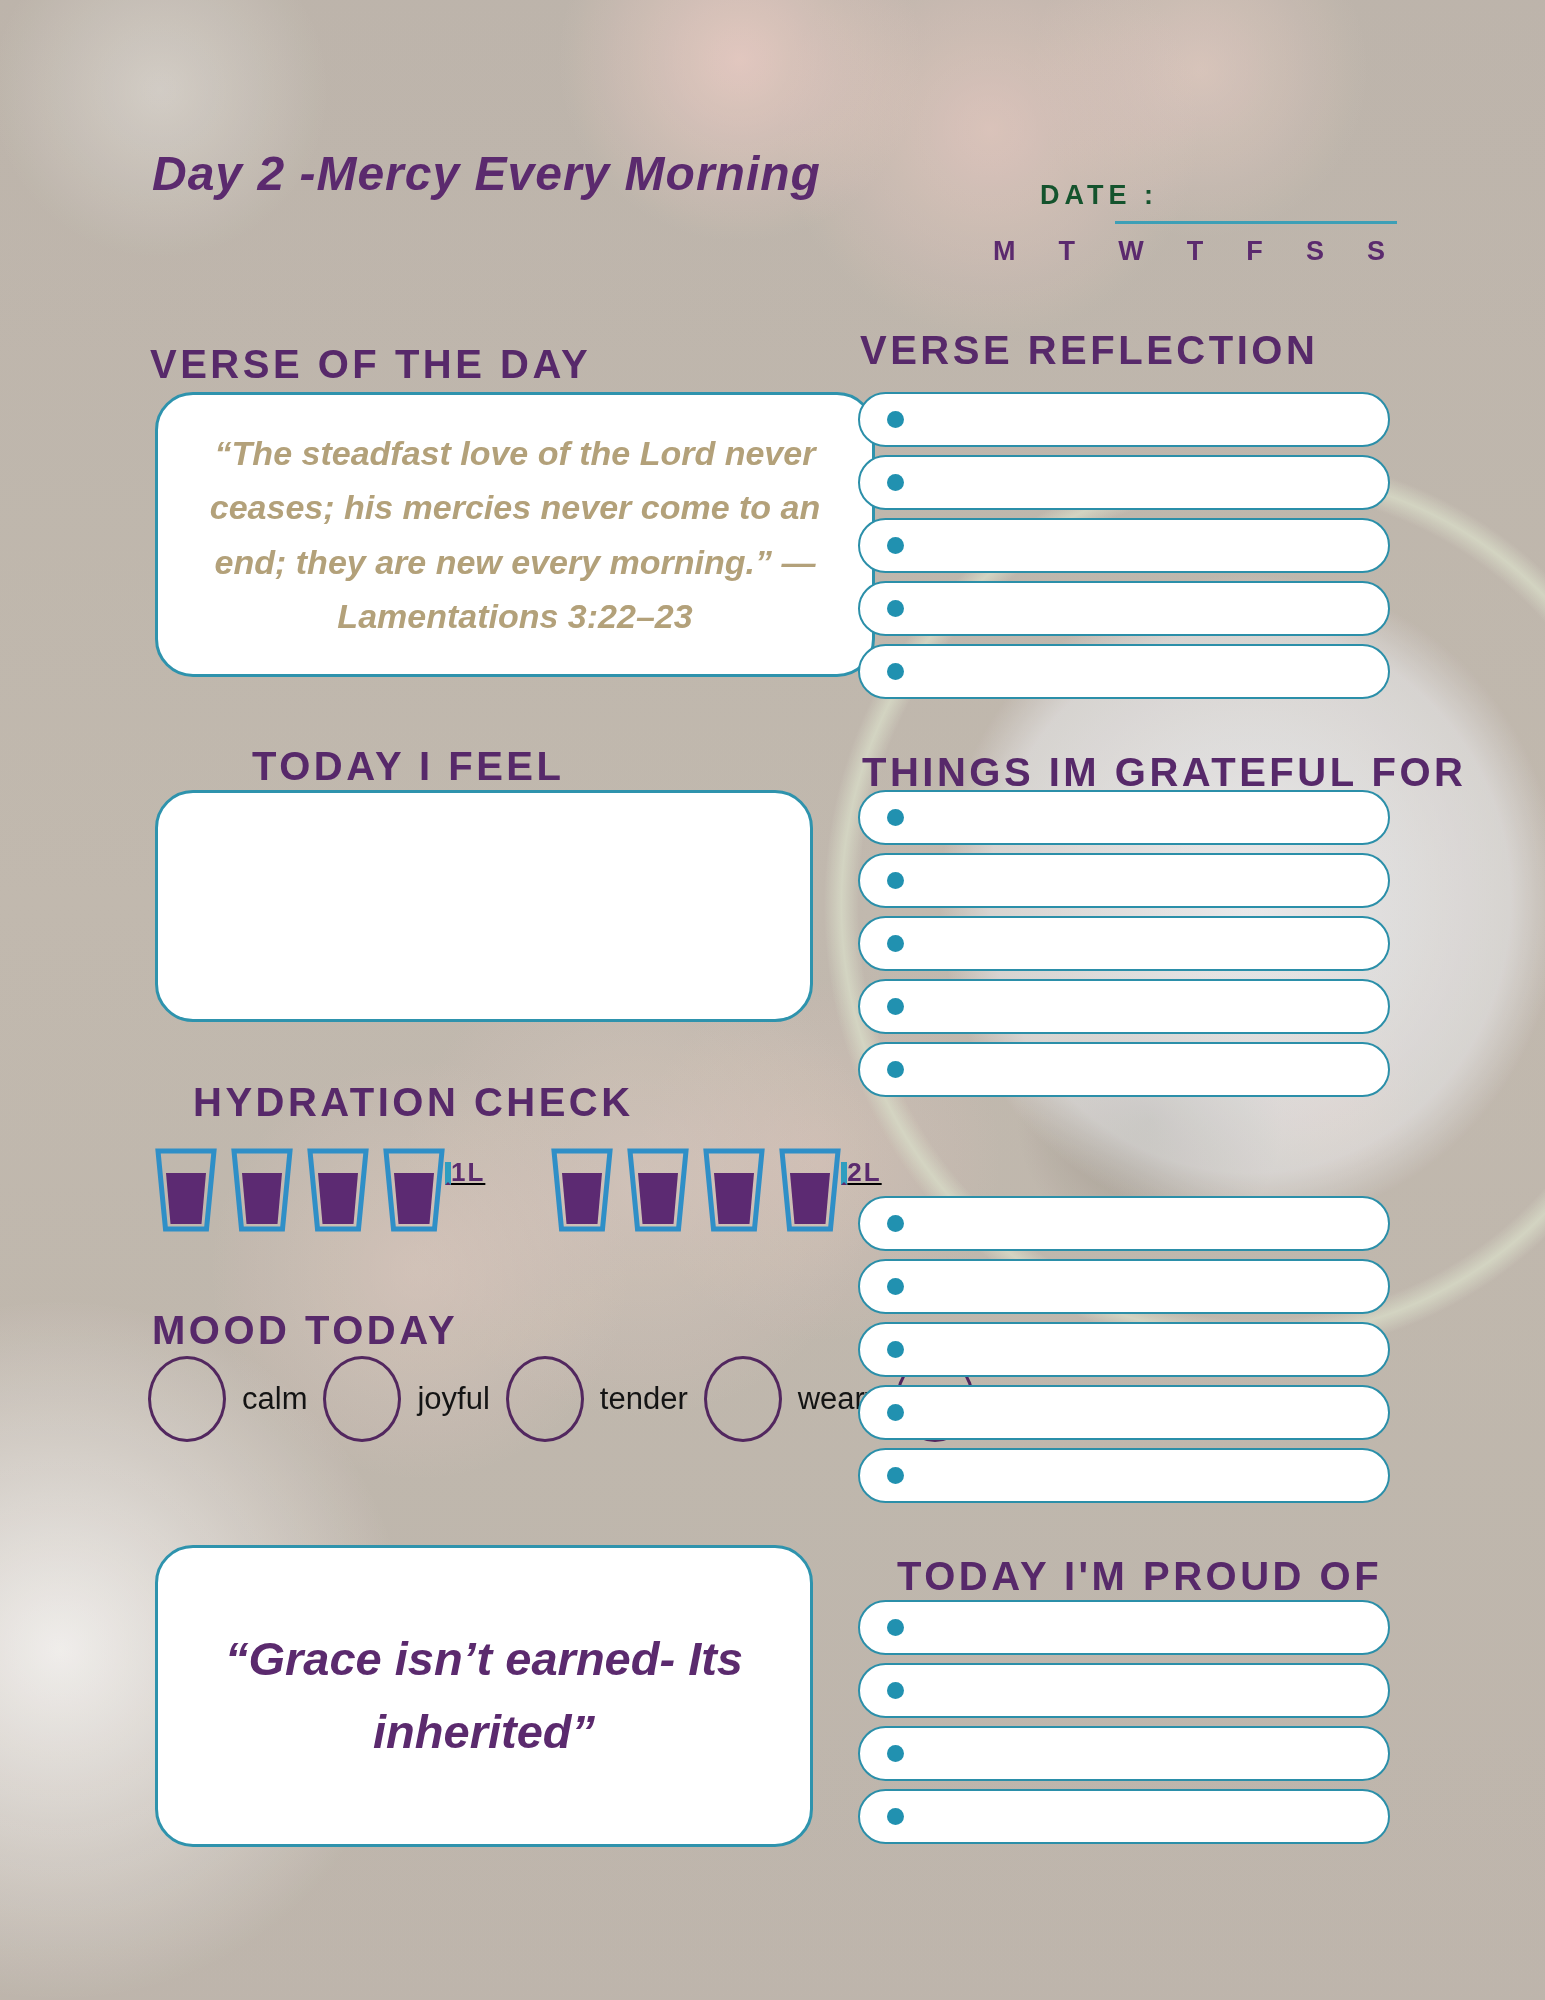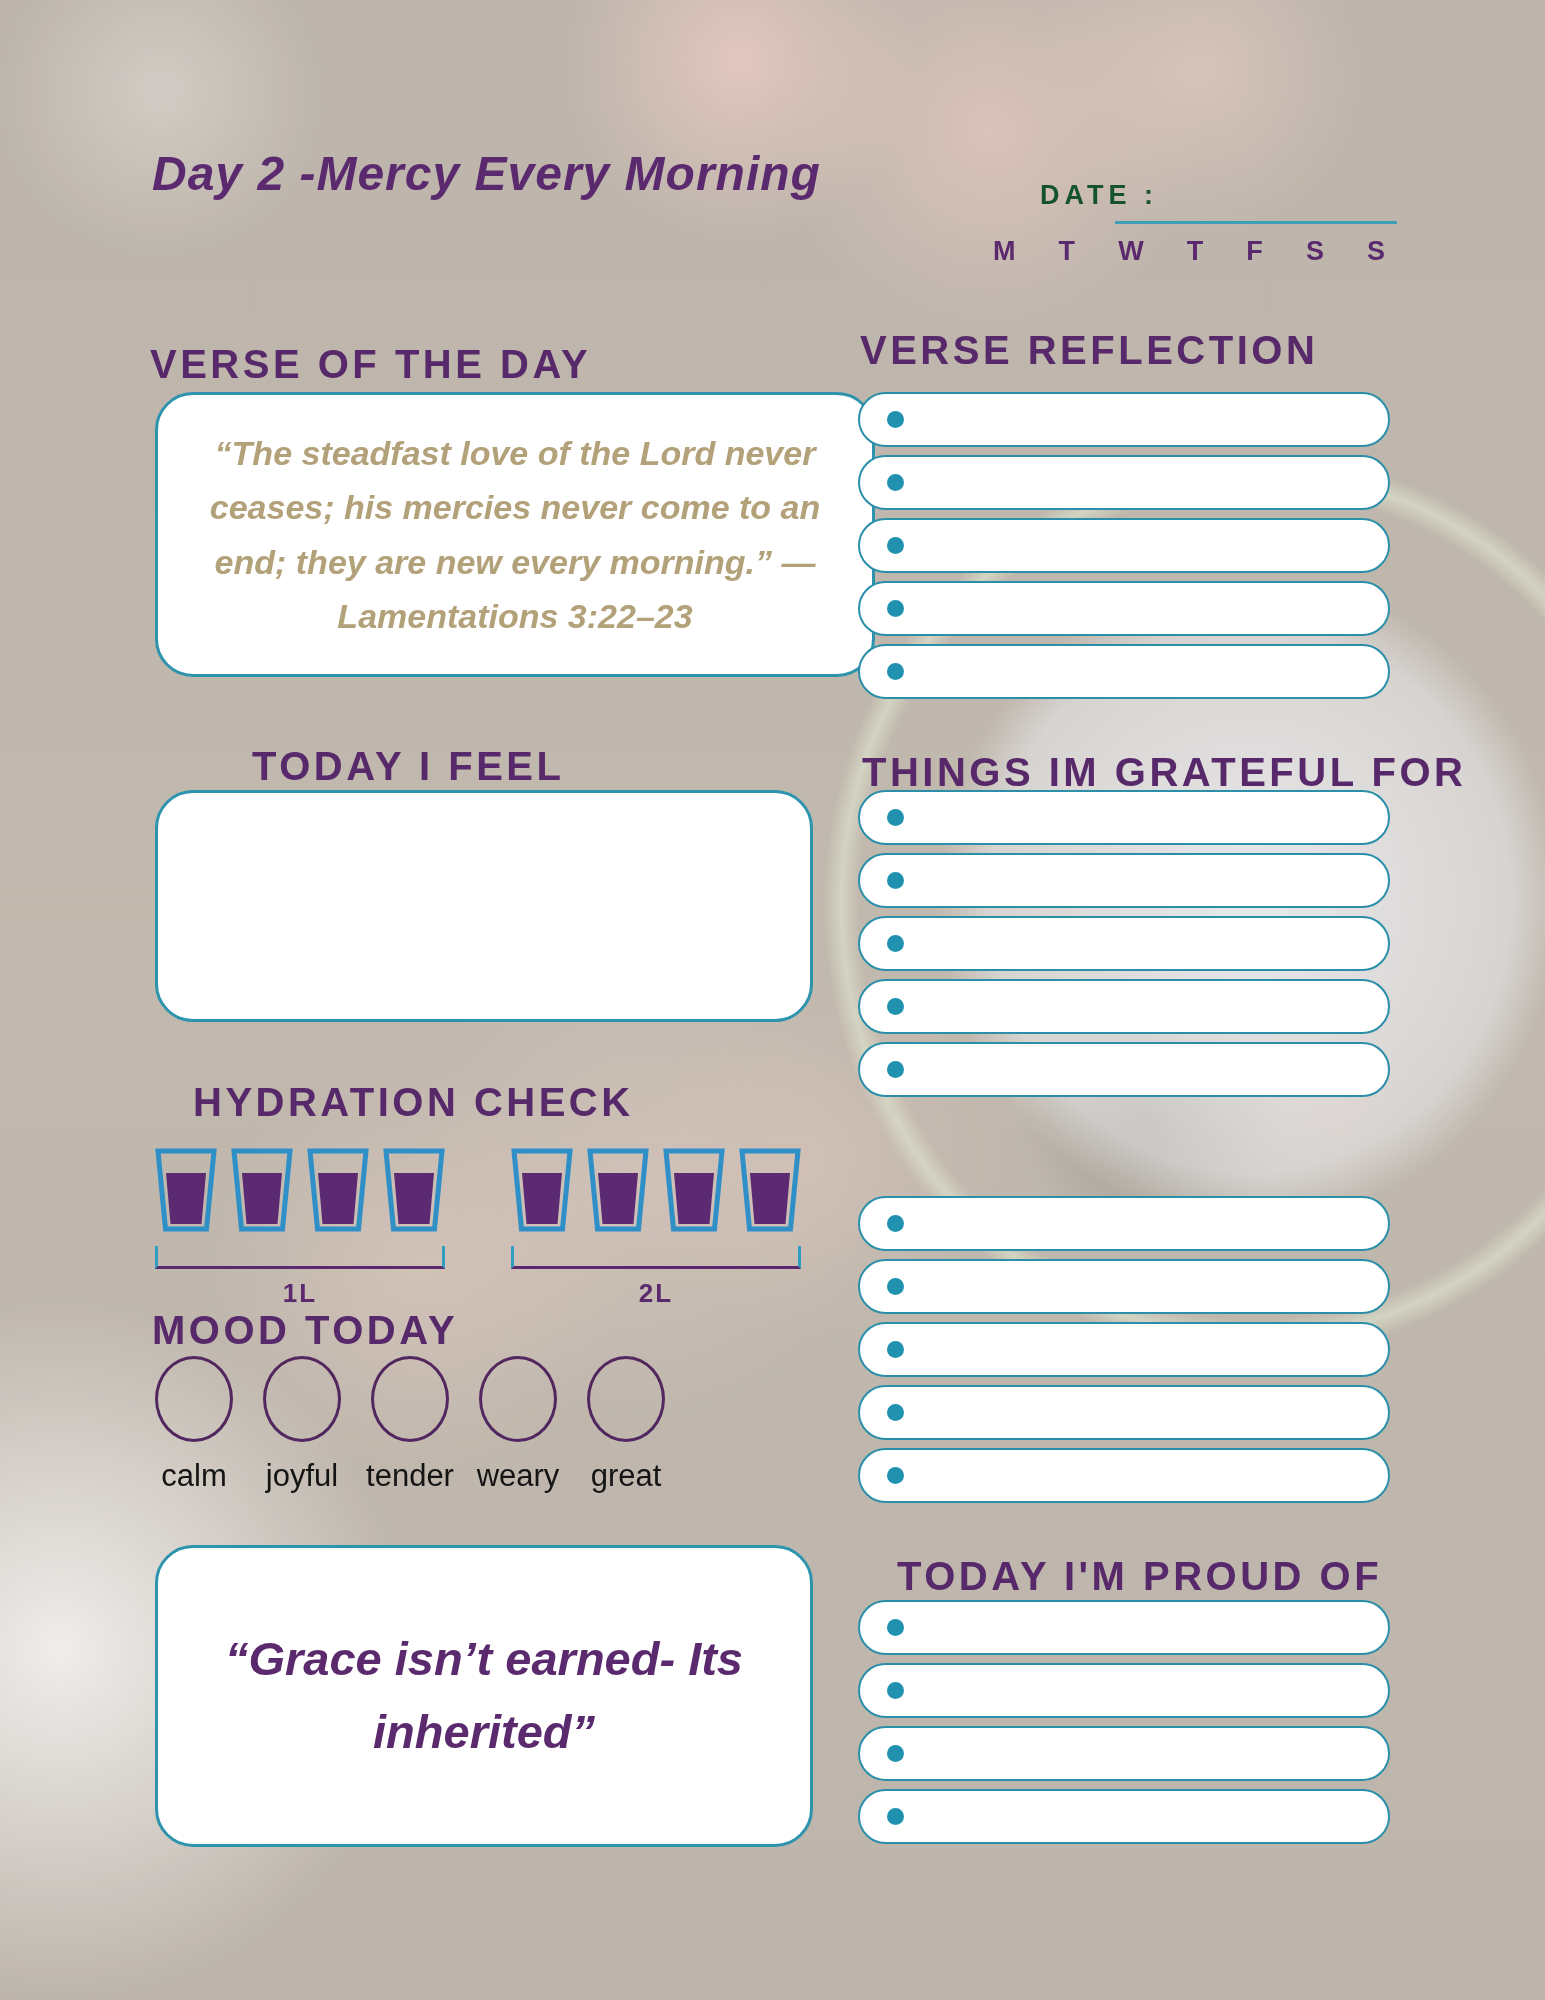--- a/index.html
+++ b/index.html
@@ -54,26 +54,26 @@
     width:100%;padding:10px 37px;text-align:center;font-size:47px;font-weight:700;
     font-style:italic;color:#5b2a6e;line-height:1.55;box-sizing:border-box;
   }
   .pill-stack{position:absolute;left:858px;width:532px;display:flex;flex-direction:column;gap:8px;}
   .pill{
     height:55px;background:#fff;border:2.5px solid #2b8fa9;border-radius:28px;
     display:flex;align-items:center;padding-left:27px;box-sizing:border-box;
   }
   .dot{width:17px;height:17px;border-radius:50%;background:#2191b0;}
   .hydro{left:155px;top:1148px;display:flex;gap:66px;}
-  .cup-group{display:flex;flex-direction:column;}
+  .cup-group{display:flex;text-decoration:underline;}
   .cups{display:flex;gap:14px;}
   .bracket{height:20px;margin-top:14px;border-left:3px solid #2f9ec0;border-right:3px solid #2f9ec0;border-bottom:3px solid #5b2a6e;}
   .vol{margin-top:9px;text-align:center;font-size:26px;font-weight:700;color:#5b2a6e;letter-spacing:2px;}
   .moods{left:148px;top:1356px;display:flex;gap:16px;}
-  .mood{display:flex;flex-direction:column;align-items:center;gap:16px;min-width:92px;}
+  .mood{display:flex;flex-direction:row;align-items:center;gap:16px;min-width:92px;}
   .circle{width:78px;height:86px;border:3px solid #52275f;border-radius:50%;box-sizing:border-box;}
   .mood-name{font-size:31px;color:#141414;font-weight:500;}
 </style>
 </head>
 <body>
 
 <div class="page">
   <div class="bg"></div>
 
   <div class="abs title">Day 2 -Mercy Every Morning</div>

